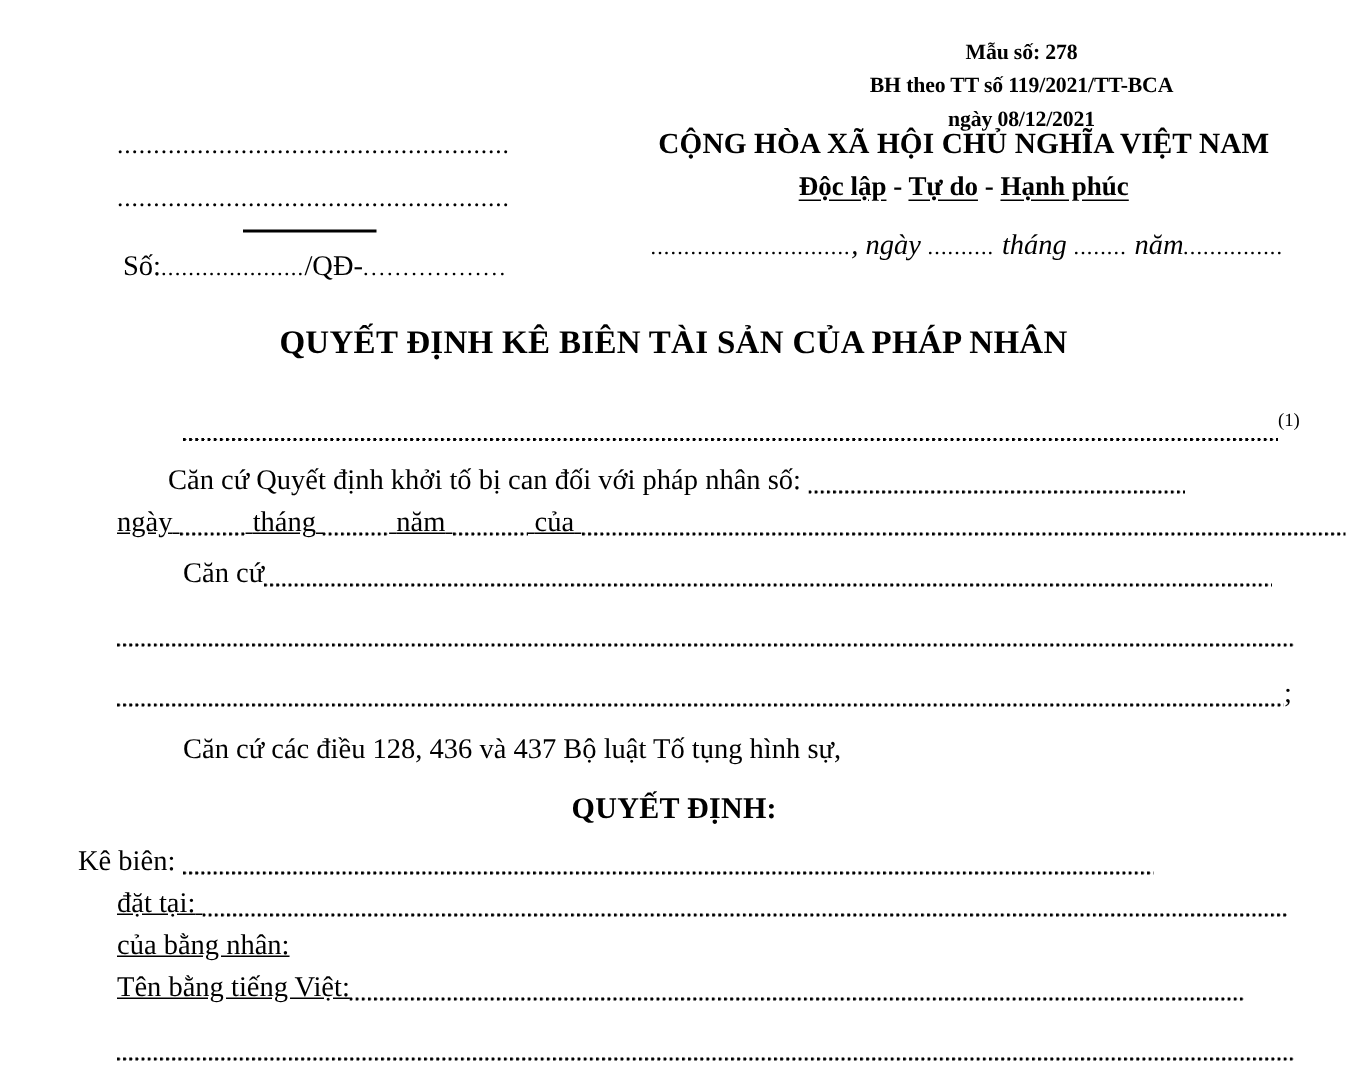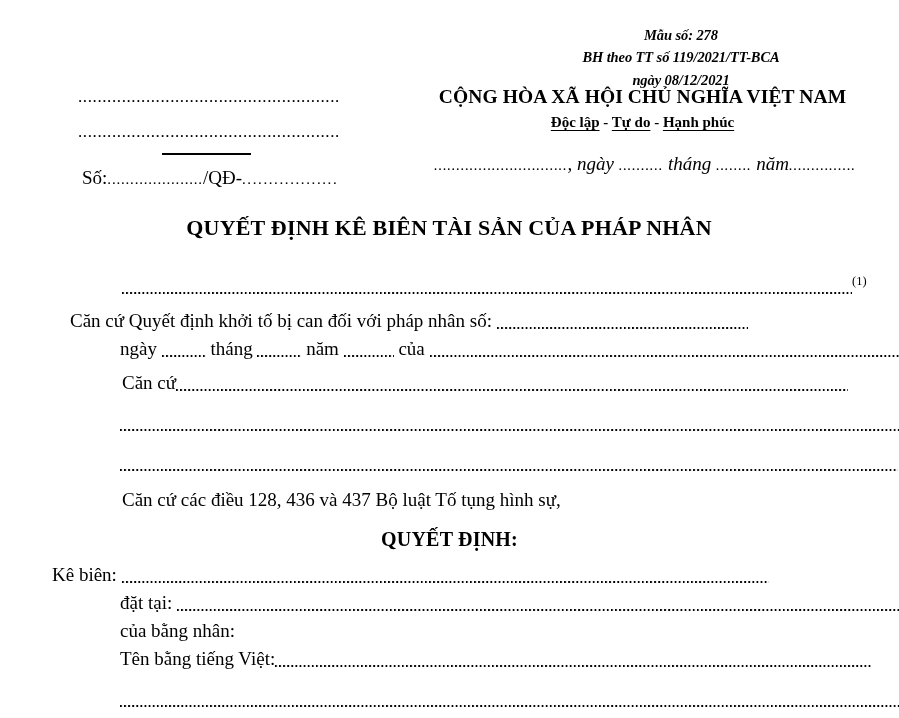--- a/index.html
+++ b/index.html
@@ -22,21 +22,20 @@
     box-sizing: border-box;
   }
 
   
   .form-ref {
     position: absolute;
     top: 24px;
     right: 48px;
     width: 340px;
     text-align: center;
-    font-style: italic;
     font-weight: bold;
     font-size: 14.5px;
     line-height: 1.55;
     letter-spacing: -0.1px;
   }
   .form-ref div { white-space: nowrap; }
 
   
   .nat-heading {
     position: absolute;
@@ -46,21 +45,21 @@
     text-align: center;
   }
   .nat-line1 {
     font-weight: bold;
     font-size: 19.5px;
     letter-spacing: 0.1px;
     white-space: nowrap;
   }
   .nat-line2 {
     font-weight: bold;
-    font-size: 15px;
+    font-size: 18px;
     margin-top: 6px;
     white-space: nowrap;
   }
   .nat-line2 .u { text-decoration: underline; text-underline-offset: 3px; }
   .nat-line2 .sep { text-decoration: none; font-weight: bold; }
 
   
   .agency {
     position: absolute;
     top: 88px;
@@ -145,21 +144,21 @@
     content: "";
     position: absolute;
     left: 0;
     right: 0;
     bottom: 4px;
     height: 2px;
     background-image: radial-gradient(circle at 1px 1px, #000 1px, transparent 1.2px);
     background-size: 4.1px 2px;
     background-repeat: repeat-x;
   }
-  .margin0 { padding-left: 120px; }
+  .margin0 { padding-left: 78px; text-decoration: underline; }
 
   .sup {
     font-size: 12.5px;
     vertical-align: super;
     line-height: 0;
   }
 
   .section-title {
     text-align: center;
     font-weight: bold;
@@ -207,21 +206,21 @@
   </div>
 
   <div class="doc-title">QUYẾT ĐỊNH KÊ BIÊN TÀI SẢN CỦA PHÁP NHÂN</div>
 
   <div class="body">
 
     <div class="brow" style="padding-left:122px;">
       <span class="leader" style="width:730px;"></span><span class="sup">(1)</span>
     </div>
 
-    <div class="brow" style="padding-left:70px; margin-top:7px;">
+    <div class="brow" style="padding-left:112px; margin-top:7px;">
       <span>Căn cứ Quyết định khởi tố bị can đối với pháp nhân số:</span>
       <span class="leader" style="width:251px;"></span>
     </div>
 
     <div class="brow margin0">
       <span>ngày</span>
       <span class="leader" style="width:44px;"></span>
       <span>tháng</span>
       <span class="leader" style="width:44px;"></span>
       <span>năm</span>

